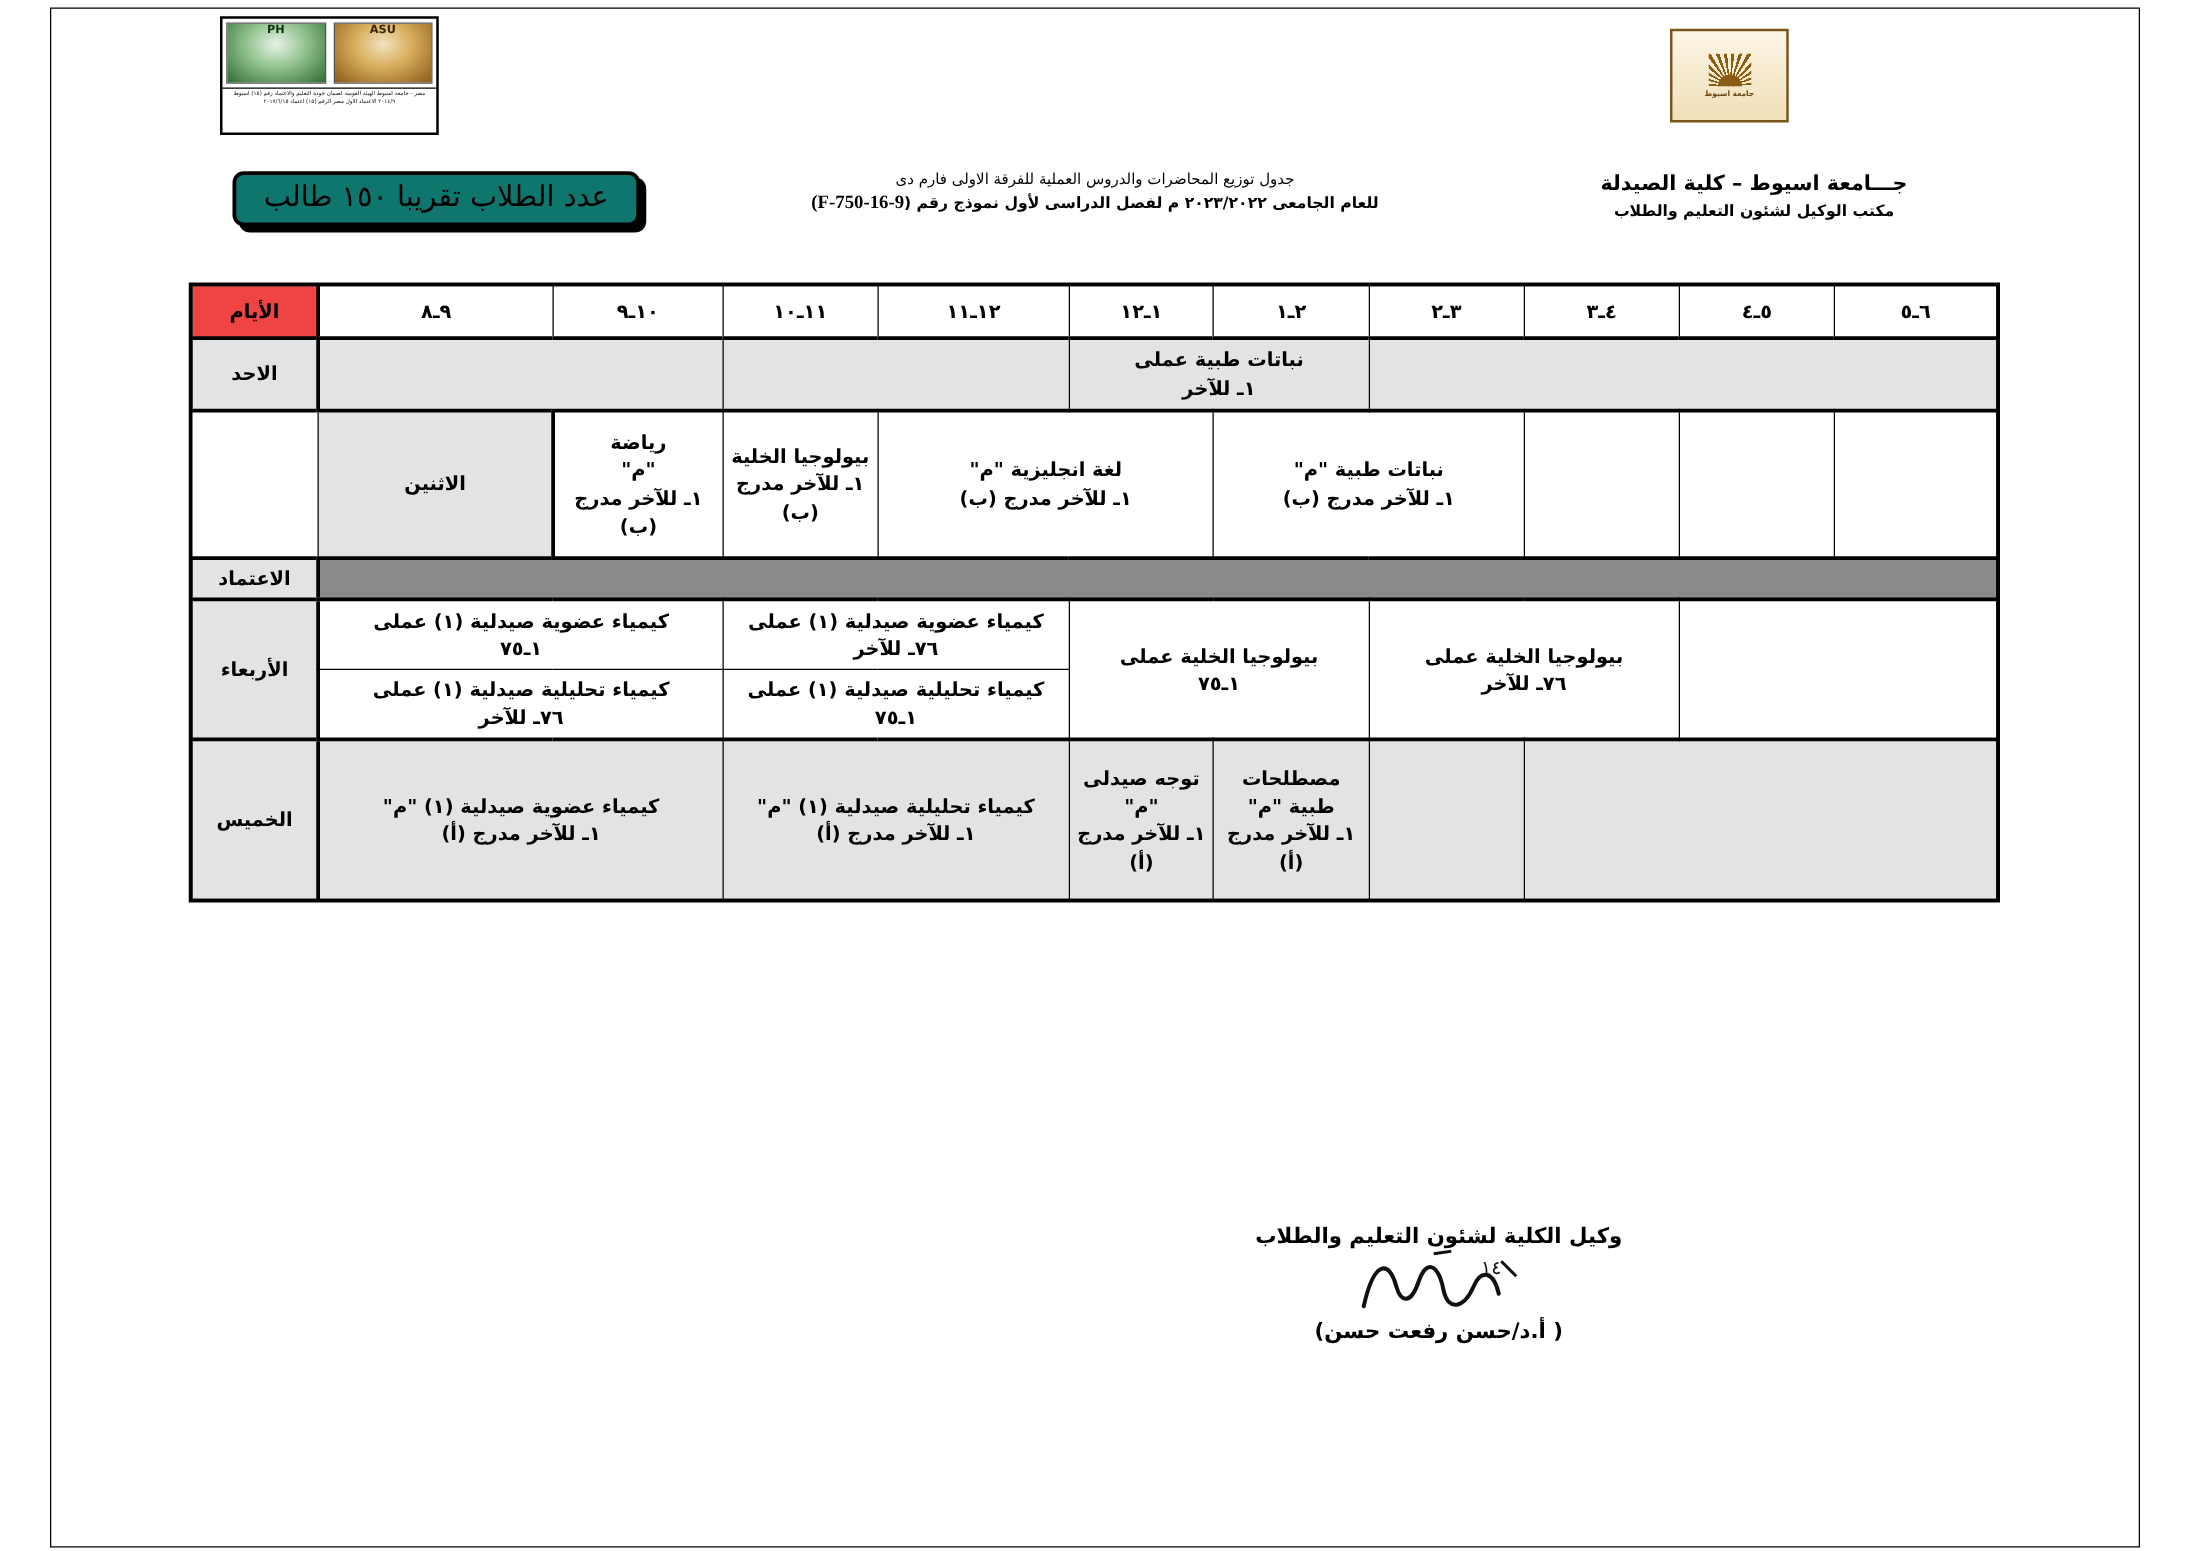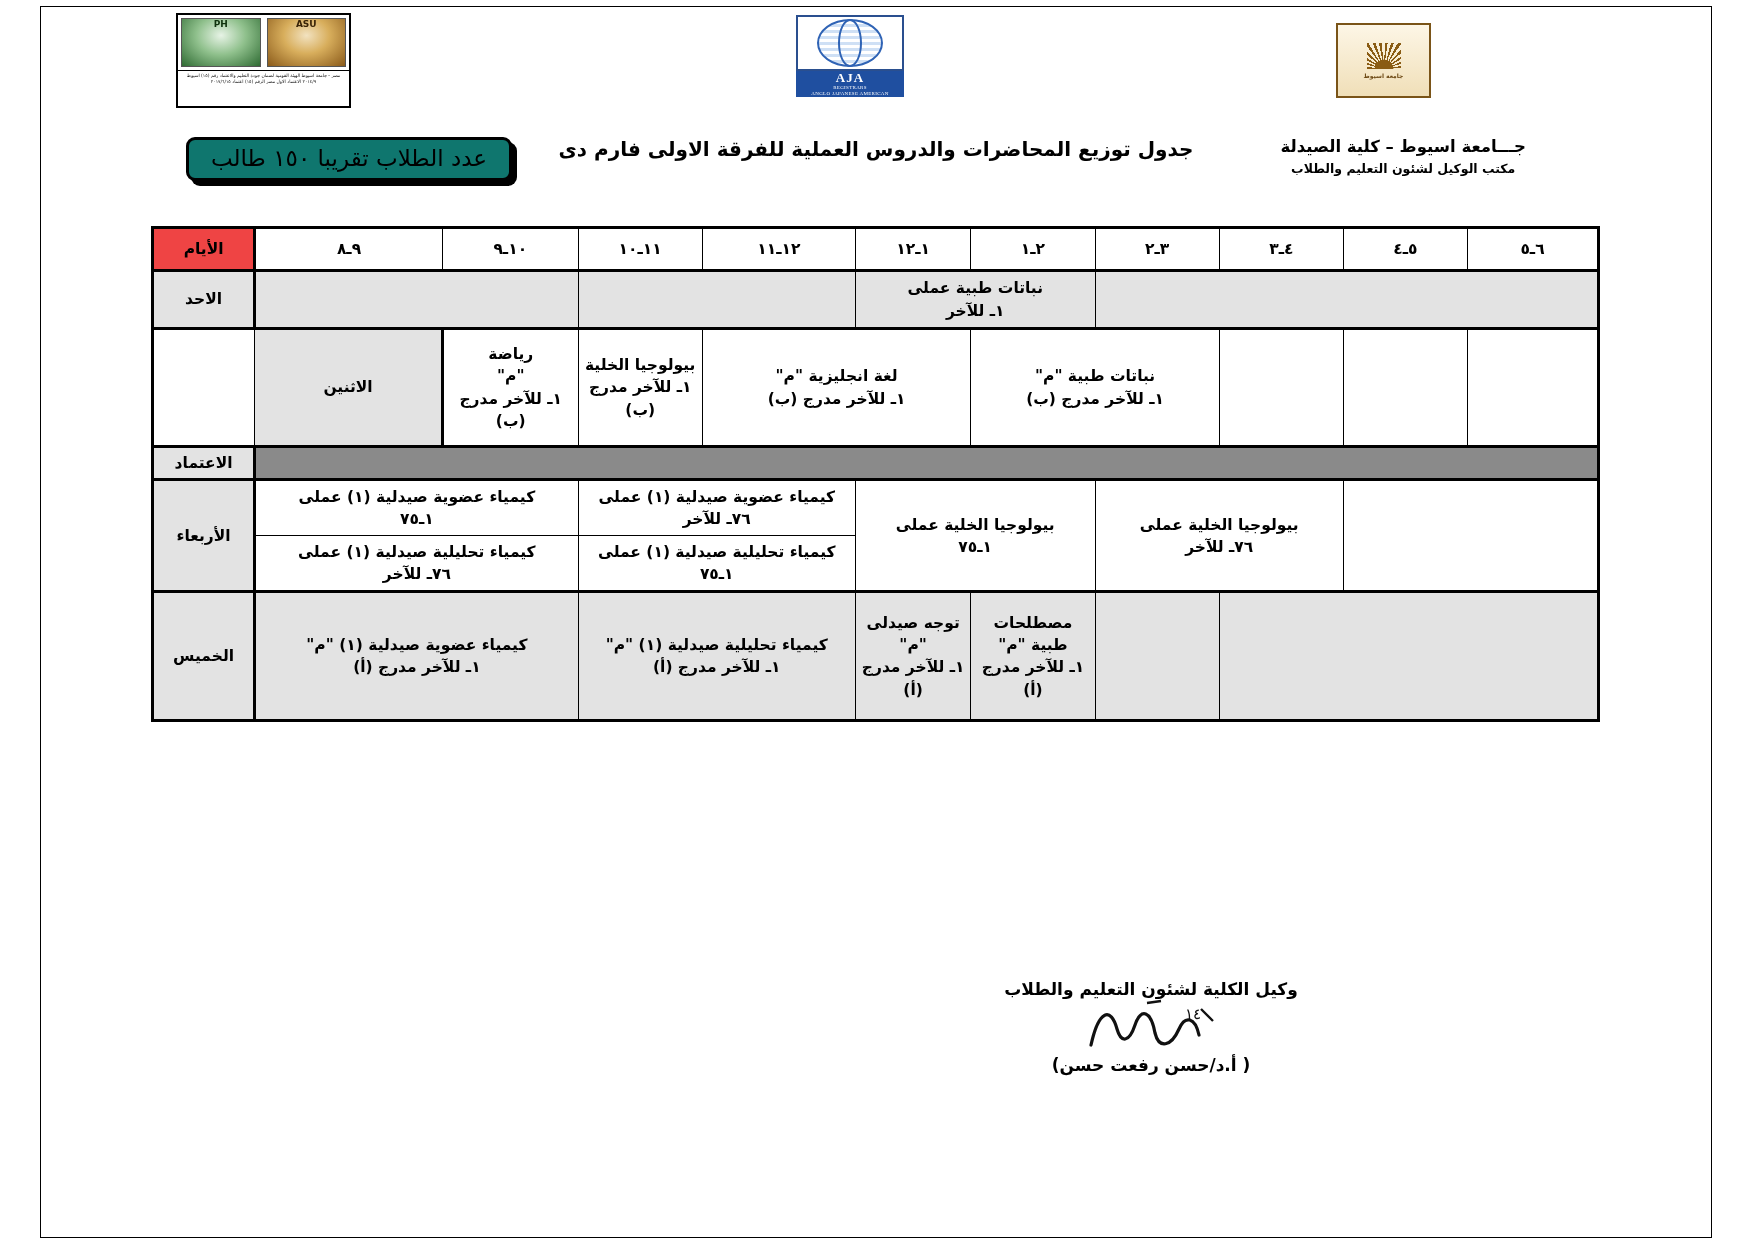--- a/index.html
+++ b/index.html
@@ -120,21 +120,21 @@
     position: absolute; right: 185px; top: 20px;
     text-align: center; line-height: 1.5;
   }
   .hdr-right .l1 { font-size: 16.5px; font-weight: bold; }
   .hdr-right .l2 { font-size: 12.5px; font-weight: bold; }
 
   .hdr-mid {
     position: absolute; left: 0; right: 0; top: 20px;
     text-align: center; line-height: 1.45;
   }
-  .hdr-mid .l1 { font-size: 20px; font-weight: bold; }
+  .hdr-mid .l1 { font-size: 12px; font-weight: normal; }
   .hdr-mid .l2 { font-size: 12.5px; font-weight: bold; }
   .hdr-mid .code { font-family: "Liberation Serif", serif; font-size: 15px; }
 
   .count-box {
     position: absolute; left: 145px; top: 22px;
     border: 3px solid #000; border-radius: 9px;
     padding: 5px 22px 7px;
     font-size: 23px; font-weight: normal;
     box-shadow: 5px 5px 0 #000;
     background: #0f766e;
@@ -233,46 +233,41 @@
           <div class="asu-shield g">
             <span>PH</span>
           </div>
         </div>
         <div class="asu-bottom">مصر - جامعة اسيوط الهيئة القومية لضمان جودة التعليم والاعتماد
 رقم (١٥) اسيوط ٢٠١٤/٩ الاعتماد الاول
 مصر الرقم (١٥) اعتماد ٢٠١٧/٦/١٥</div>
       </div>
     </div>
 
-    <div class="logo logo-mid">
-      <div class="aja-logo">
-        <div class="aja-globe"></div>
-        <div class="aja-band">AJA</div>
-        <div class="aja-sub">REGISTRARS</div>
-        <div class="aja-sub">ANGLO JAPANESE AMERICAN</div>
-      </div>
-    </div>
 
     <div class="logo logo-right">
       <div class="seal-logo">
         <div class="seal-sun"></div>
         <div class="seal-txt">جامعة اسيوط</div>
       </div>
     </div>
   </div>
 
   <div class="hdr">
 
     <div class="hdr-right">
       <div class="l1">جـــامعة اسيوط – كلية الصيدلة</div>
       <div class="l2">مكتب الوكيل لشئون التعليم والطلاب</div>
     </div>
 
     <div class="hdr-mid">
       <div class="l1">جدول توزيع المحاضرات والدروس العملية للفرقة الاولى فارم دى</div>
+      <div class="l2">
+        <span>للعام الجامعى ٢٠٢٣/٢٠٢٢ م لفصل الدراسى لأول نموذج رقم (</span><span class="code">9-16-750-F)</span>
+      </div>
     </div>
 
     <div class="count-box">عدد الطلاب تقريبا  ١٥٠   طالب</div>
   </div>
 
   <div class="tbl-wrap">
     <table class="sched">
       <colgroup>
         <col style="width:9.0%">
           <col style="width:8.6%">

